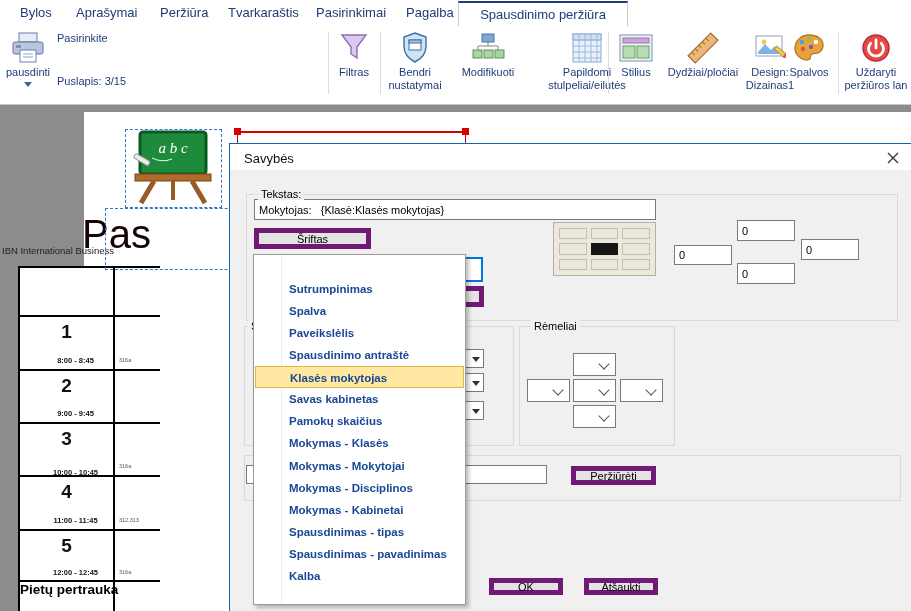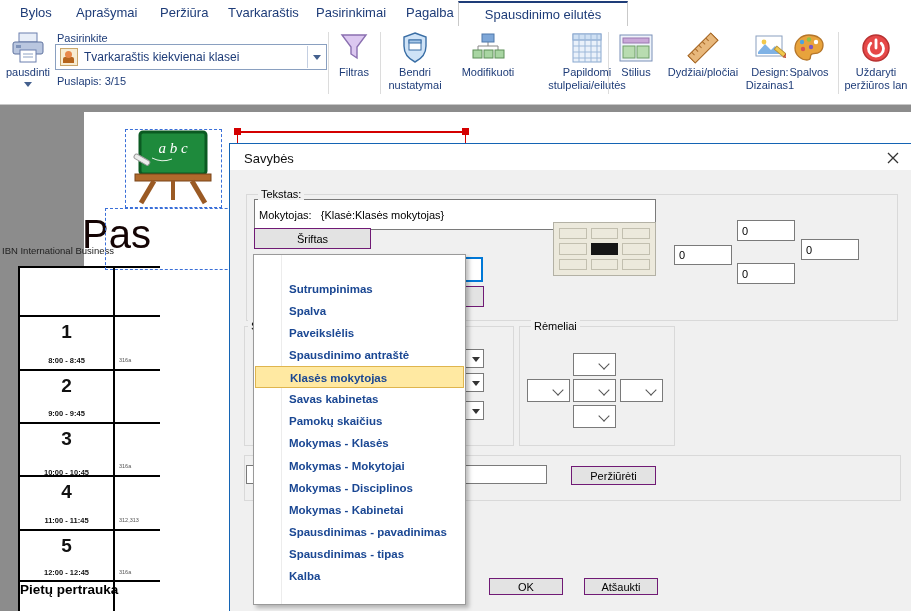--- a/index.html
+++ b/index.html
@@ -32,34 +32,34 @@
   .page{position:absolute;left:84px;top:8px;width:827px;height:499px;background:#fff;}
   .dashsel{position:absolute;border:1px dashed #3a6fd8;z-index:3;}
   .bigtitle{position:absolute;left:82px;top:108px;font-size:40px;color:#140404;z-index:2;white-space:nowrap;}
   .subtitle{position:absolute;left:2px;top:141px;font-size:9.5px;color:#222;z-index:2;white-space:nowrap;}
   .redline{position:absolute;background:#d40000;z-index:4;}
   
   .tt{position:absolute;left:18px;top:162px;width:140px;height:345px;border:2px solid #000;border-right:none;background:#fff;z-index:2;}
   .tt .vline{position:absolute;left:93px;top:0;width:2px;height:345px;background:#000;}
   .tt .hline{position:absolute;left:0;width:140px;height:2px;background:#000;}
   .tt .num{position:absolute;left:0;width:93px;text-align:center;font-size:19px;font-weight:bold;color:#111;}
-  .tt .time{position:absolute;left:0;width:93px;text-align:center;font-size:7.5px;font-weight:bold;color:#111;}
+  .tt .time{position:absolute;left:0;width:93px;text-align:center;font-size:7.5px;font-weight:bold;color:#111;padding-left:9px;}
   .tt .room{position:absolute;left:99px;width:38px;font-size:5.5px;color:#555;}
   .tt .lunch{position:absolute;left:0;top:314px;width:95px;text-align:center;font-size:13.5px;font-weight:bold;color:#000;white-space:nowrap;}
   
   .dialog{position:absolute;left:229px;top:143px;width:681px;height:468px;background:#f0f0f0;
       border:1px solid #1464b4;z-index:10;font-size:11px;color:#000;}
   .dlg-title{position:absolute;left:14px;top:7px;font-size:13px;color:#111;background:#fff;}
   .dlg-titlebar{position:absolute;left:0;top:0;width:681px;height:26px;background:#fff;}
   .dlg-close{position:absolute;left:655px;top:6px;width:16px;height:16px;display:flex;align-items:center;justify-content:center;cursor:default;}
   .groupbox{position:absolute;border:1px solid #d9d9d9;background:transparent;}
   .grouplabel{position:absolute;background:#f0f0f0;padding:0 3px;font-size:11px;color:#000;z-index:2;}
   .txtinput{position:absolute;background:#fff;border:1px solid #7a7a7a;font-size:11px;color:#000;
       font-family:"Liberation Sans","DejaVu Sans",sans-serif;padding:0 0 0 4px;box-sizing:border-box;outline:none;}
-  .btn{position:absolute;background:#e3e3e3;border:1px solid #701a75;font-size:11px;color:#000;
+  .btn{position:absolute;background:#e3e3e3;border:5px solid #701a75;font-size:11px;color:#000;
       display:flex;align-items:center;justify-content:center;box-sizing:border-box;cursor:default;}
   .aligngrid{position:absolute;left:323px;top:78px;width:103px;height:54px;background:#ece9dc;
       border:1px solid #b3b1a5;display:grid;grid-template-columns:repeat(3,1fr);grid-template-rows:repeat(3,1fr);
       gap:4px;padding:5px;box-sizing:border-box;}
   .agcell{background:#ece9dc;border:1px solid #c2bfaf;}
   .agcell.on{background:#161616;border-color:#161616;}
   .selbox{position:absolute;width:43px;height:23px;background:#fff;border:1px solid #7a7a7a;box-sizing:border-box;}
   .chev{position:absolute;right:7px;top:6px;width:7px;height:7px;border-right:1.6px solid #555;border-bottom:1.6px solid #555;transform:rotate(45deg);}
   .combofrag{position:absolute;background:#fff;border:1px solid #7a7a7a;box-sizing:border-box;}
   .combofrag .arr{position:absolute;right:3px;top:7px;width:0;height:0;border-left:4px solid transparent;border-right:4px solid transparent;border-top:5px solid #333;}
@@ -75,21 +75,21 @@
 </head>
 <body>
 
 <div class="menubar">
   <div class="menu-item" style="left:12px">Bylos</div>
   <div class="menu-item" style="left:68px">Aprašymai</div>
   <div class="menu-item" style="left:152px">Peržiūra</div>
   <div class="menu-item" style="left:220px">Tvarkaraštis</div>
   <div class="menu-item" style="left:308px">Pasirinkimai</div>
   <div class="menu-item" style="left:398px">Pagalba</div>
-  <div class="tab-active">Spausdinimo eilutės</div>
+  <div class="tab-active">Spausdinimo peržiūra</div>
 </div>
 
 <div class="toolbar">
 
   <div class="tbtn" style="left:0px;width:56px">
     <span class="ic">
       <svg width="36" height="32" viewBox="0 0 36 32">
         <rect x="9" y="1" width="18" height="9" fill="#e8eef8" stroke="#6b7fae"></rect>
         <rect x="3" y="10" width="30" height="12" rx="2" fill="#b9c6df" stroke="#5f739f"></rect>
         <rect x="6" y="13" width="5" height="3" fill="#7e93ba"></rect>
@@ -99,27 +99,20 @@
       </svg>
     </span>
     <div class="lbl">pausdinti</div>
     <div style="display:flex;justify-content:center;margin-top:3px">
         <span class="tri-dn"></span>
       </div>
   </div>
 
   <div class="small-nav" style="left:57px;top:6px">Pasirinkite</div>
 
-  <div class="combo">
-    <span class="cicon"></span>
-    <span>Tvarkaraštis kiekvienai klasei</span>
-    <span class="carr">
-        <span class="tri-dn"></span>
-      </span>
-  </div>
 
   <div class="small-nav" style="left:57px;top:49px">Puslapis: 3/15</div>
 
   <div class="tsep" style="left:328px"></div>
 
   <div class="tbtn" style="left:330px;width:48px">
     <span class="ic">
       <svg width="30" height="30" viewBox="0 0 30 30">
         <path d="M3 2 h24 l-9 12 v11 l-6 -4 v-7 z" fill="#dcc8f0" stroke="#8a6fb0" stroke-width="1.4"></path>
       </svg>
@@ -301,21 +294,21 @@
   <div class="dlg-title">Savybės</div>
   <div class="dlg-close">
     <svg width="12" height="12" viewBox="0 0 12 12">
         <path d="M1 1 L11 11 M11 1 L1 11" stroke="#333" stroke-width="1.3"></path>
       </svg>
   </div>
 
   <div class="groupbox" style="left:16px;top:50px;width:650px;height:125px"></div>
   <div class="grouplabel" style="left:28px;top:44px">Tekstas:</div>
 
-  <input class="txtinput" style="left: 24px; top: 55px; width: 402px; height: 31px;" readonly="" value="Mokytojas:   {Klasė:Klasės mokytojas}">
+  <input class="txtinput" style="left: 24px; top: 55px; width: 402px; height: 21px;" readonly="" value="Mokytojas:   {Klasė:Klasės mokytojas}">
 
   <div class="btn" style="left:24px;top:84px;width:117px;height:21px">Šriftas</div>
 
   <div class="combofrag" style="left:228px;top:113px;width:25px;height:25px;border:2px solid #0078d7"></div>
   <div class="btn" style="left:228px;top:142px;width:26px;height:21px"></div>
 
   <div class="aligngrid">
     <div class="agcell"></div>
     <div class="agcell"></div>
     <div class="agcell"></div>
@@ -377,17 +370,17 @@
     <div class="dd-item">Spalva</div>
     <div class="dd-item">Paveikslėlis</div>
     <div class="dd-item">Spausdinimo antraštė</div>
     <div class="dd-item sel">Klasės mokytojas</div>
     <div class="dd-item">Savas kabinetas</div>
     <div class="dd-item">Pamokų skaičius</div>
     <div class="dd-item">Mokymas - Klasės</div>
     <div class="dd-item">Mokymas - Mokytojai</div>
     <div class="dd-item">Mokymas - Disciplinos</div>
     <div class="dd-item">Mokymas - Kabinetai</div>
+    <div class="dd-item">Spausdinimas - tipas</div>
     <div class="dd-item">Spausdinimas - pavadinimas</div>
-    <div class="dd-item">Spausdinimas - tipas</div>
     <div class="dd-item">Kalba</div>
   </div>
 </div>
 
 </body></html>

